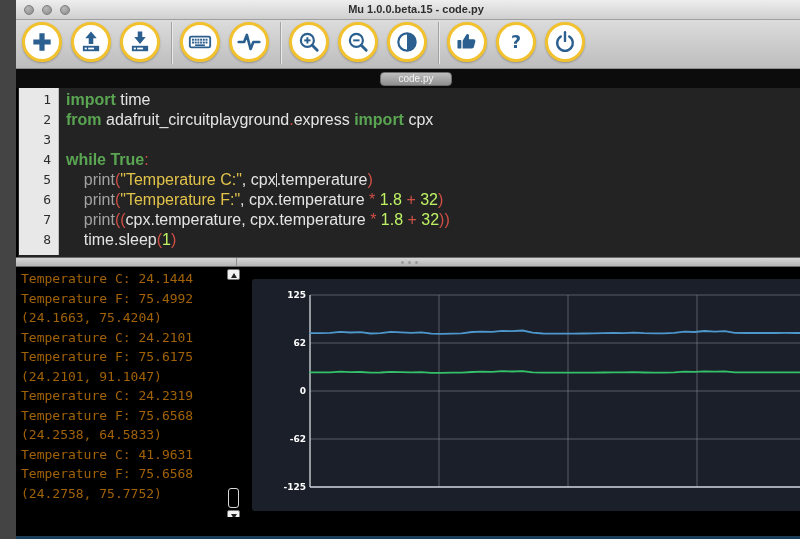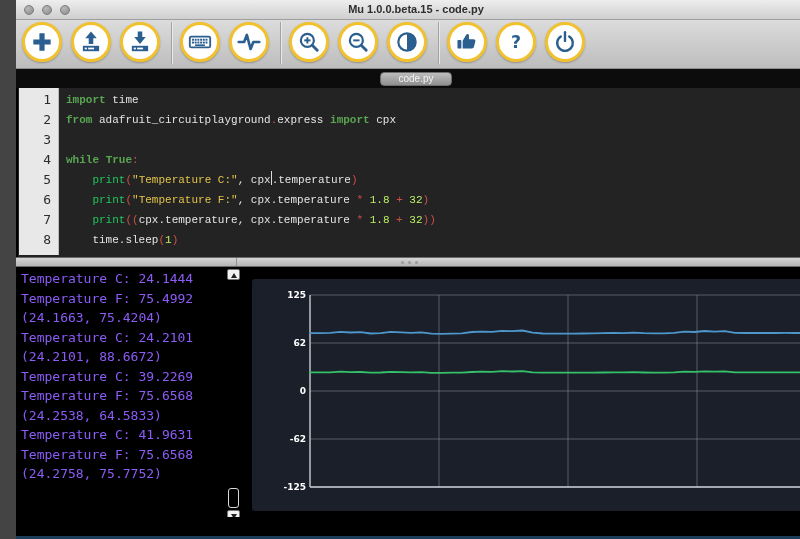--- a/index.html
+++ b/index.html
@@ -54,25 +54,25 @@
     background:#232323; border-left:2px solid #000;
   }
   .gutter {
     position:absolute; left:1px; top:0; width:40px; height:167px;
     background:#e8e8e8; border-right:1px solid #bdbdbd;
     font-family:"DejaVu Sans Mono", monospace; font-size:13px;
     color:#2c2c2c; text-align:right; padding:2px 7px 0 0; line-height:20px;
   }
   .code {
     position:absolute; left:48px; top:2px; right:20px;
-    font-family:Liberation Mono, monospace; font-size:11px; line-height:20px;
+    font-family:Liberation Sans, sans-serif; font-size:16px; line-height:20px;
     white-space:pre; color:#e4e4e4;
   }
   .tok-kw  { color:#5aa552; font-weight:bold; }
-  .tok-fn  { color:#22c55e; }
+  .tok-fn  { color:#a3a3a3; }
   .tok-str { color:#e2c34a; }
   .tok-op  { color:#cf4f45; }
   .tok-num { color:#bef264; }
   .tok-def { color:#e4e4e4; }
   .caret { display:inline-block; width:1px; height:14px; background:#dcdcdc;
            vertical-align:-2px; }
   
   .sb-box {
     position:absolute; width:13px; height:11px; background:#f2f2f2;
     border:1px solid #777; border-radius:2px; cursor:pointer;
@@ -94,21 +94,21 @@
     border-top:1px solid #6a6a6a; border-bottom:1px solid #6a6a6a; cursor:row-resize;
   }
   .splitter .seam { position:absolute; left:220px; top:0; width:1px; height:8px; background:#8f8f8f; }
   .grip { position:absolute; left:385px; top:3px; display:flex; gap:4px; }
   .grip i { width:3px; height:3px; border-radius:50%; background:#9a9a9a; }
   
   .bottom { position:absolute; left:0; top:267px; width:800px; height:250px; background:#000; }
   .console {
     position:absolute; left:0; top:0; width:228px; height:250px; background:#000;
     font-family:"DejaVu Sans Mono", monospace; font-size:13px; line-height:19.5px;
-    color:#8b5cf6; padding:2px 0 0 5px; overflow:hidden;
+    color:#a16207; padding:2px 0 0 5px; overflow:hidden;
   }
   .plotter { position:absolute; left:228px; top:0; width:572px; height:250px; background:#000; }
   .chart-panel {
     position:absolute; left:8px; top:12px; width:556px; height:232px;
     background:#1b1f29; border-radius:3px;padding-left:32px;
   }
   
   .statusbar { position:absolute; left:0; top:517px; width:800px; height:19px; background:#0a0a0a; }
   .brand { position:absolute; right:34px; top:4px; color:#e8e8e8; font-size:11px; }
   .gear { position:absolute; right:12px; top:2px; width:16px; height:16px; cursor:pointer; }
@@ -272,22 +272,23 @@
       </span>
   </div>
 
   <div class="bottom">
     <div class="console">
       <div id="console-lines">
           <div>Temperature C: 24.1444</div>
           <div>Temperature F: 75.4992</div>
           <div>(24.1663, 75.4204)</div>
           <div>Temperature C: 24.2101</div>
-          <div>(24.2101, 88.6672)</div>
-          <div>Temperature C: 39.2269</div>
+          <div>Temperature F: 75.6175</div>
+          <div>(24.2101, 91.1047)</div>
+          <div>Temperature C: 24.2319</div>
           <div>Temperature F: 75.6568</div>
           <div>(24.2538, 64.5833)</div>
           <div>Temperature C: 41.9631</div>
           <div>Temperature F: 75.6568</div>
           <div>(24.2758, 75.7752)</div>
         </div>
       <div class="sb-box up" style="right:4px; top:2px;"></div>
       <div class="sb-thumb" style="right:5px; top:221px; width:11px; height:20px; border-radius:3px;"></div>
       <div class="sb-box down" style="right:4px; top:243px;"></div>
     </div>

